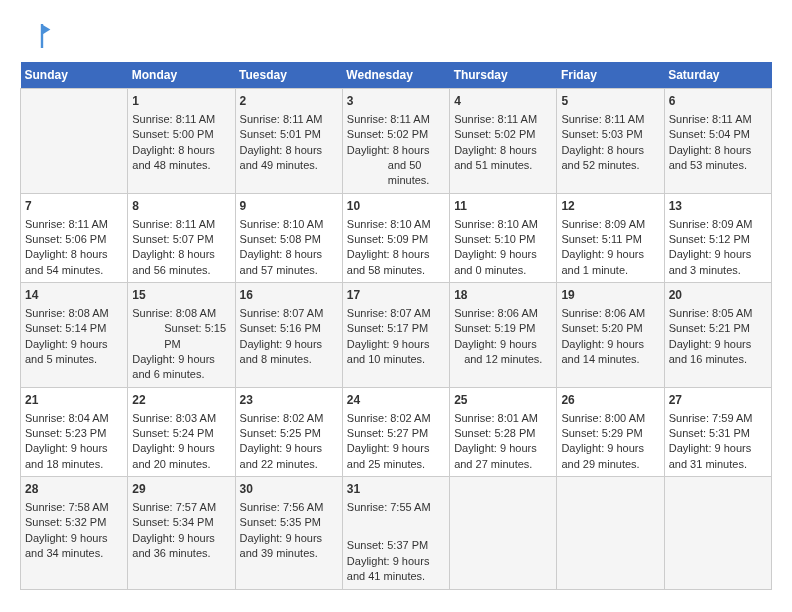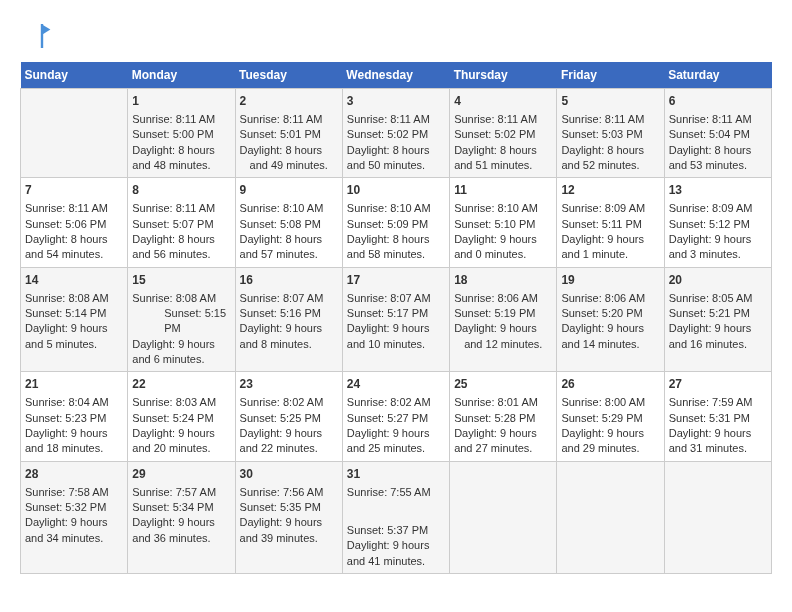--- a/index.html
+++ b/index.html
@@ -124,28 +124,28 @@
           <span style="display: block;">Sunrise: 8:11 AM</span>
           <span style="display: block;">Sunset: 5:00 PM</span>
           <span style="display: block;">Daylight: 8 hours</span>
           <span style="display: block;">and 48 minutes.</span>
         </td>
         <td>
           <span class="day-num">2</span>
           <span style="display: block;">Sunrise: 8:11 AM</span>
           <span style="display: block;">Sunset: 5:01 PM</span>
           <span style="display: block;">Daylight: 8 hours</span>
-          <span style="display: block; text-align: center;">and 49 minutes.</span>
+          <span style="display: block;">and 49 minutes.</span>
         </td>
         <td>
           <span class="day-num">3</span>
           <span style="display: block;">Sunrise: 8:11 AM</span>
           <span style="display: block;">Sunset: 5:02 PM</span>
           <span style="display: block;">Daylight: 8 hours</span>
-          <span style="display: block;">and 50 minutes.</span>
+          <span style="display: block; margin-left: 41px;">and 50 minutes.</span>
         </td>
         <td>
           <span class="day-num">4</span>
           <span style="display: block;">Sunrise: 8:11 AM</span>
           <span style="display: block;">Sunset: 5:02 PM</span>
           <span style="display: block;">Daylight: 8 hours</span>
           <span style="display: block;">and 51 minutes.</span>
         </td>
         <td>
           <span class="day-num">5</span>

